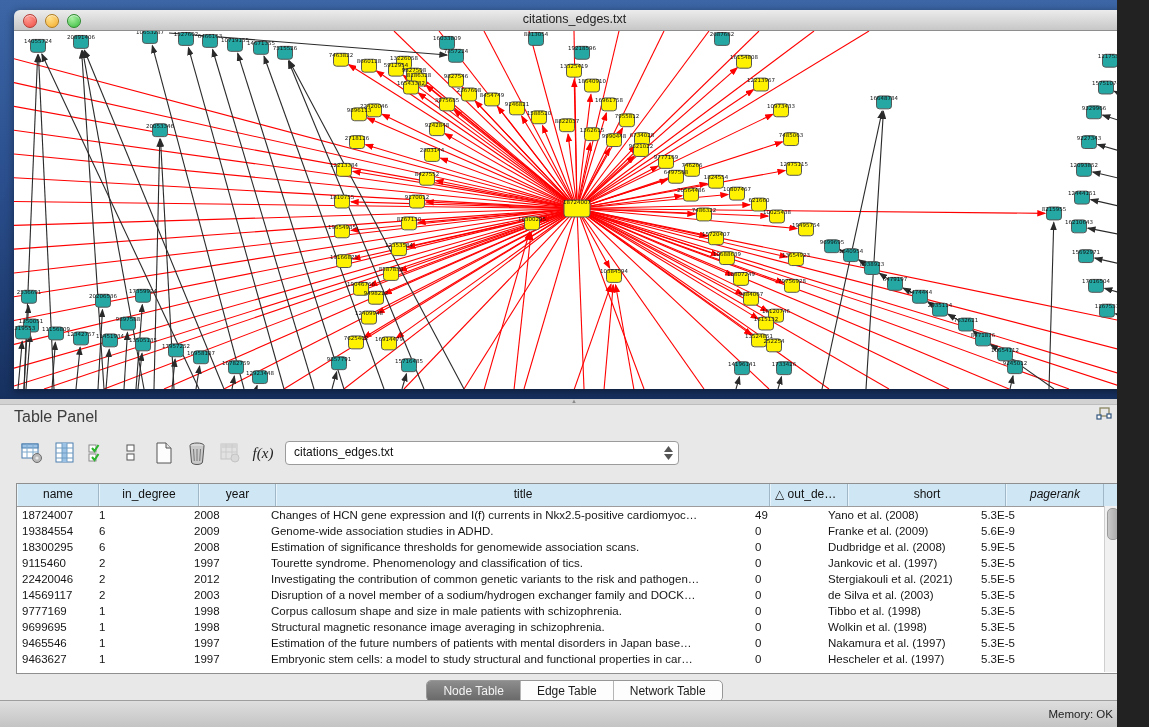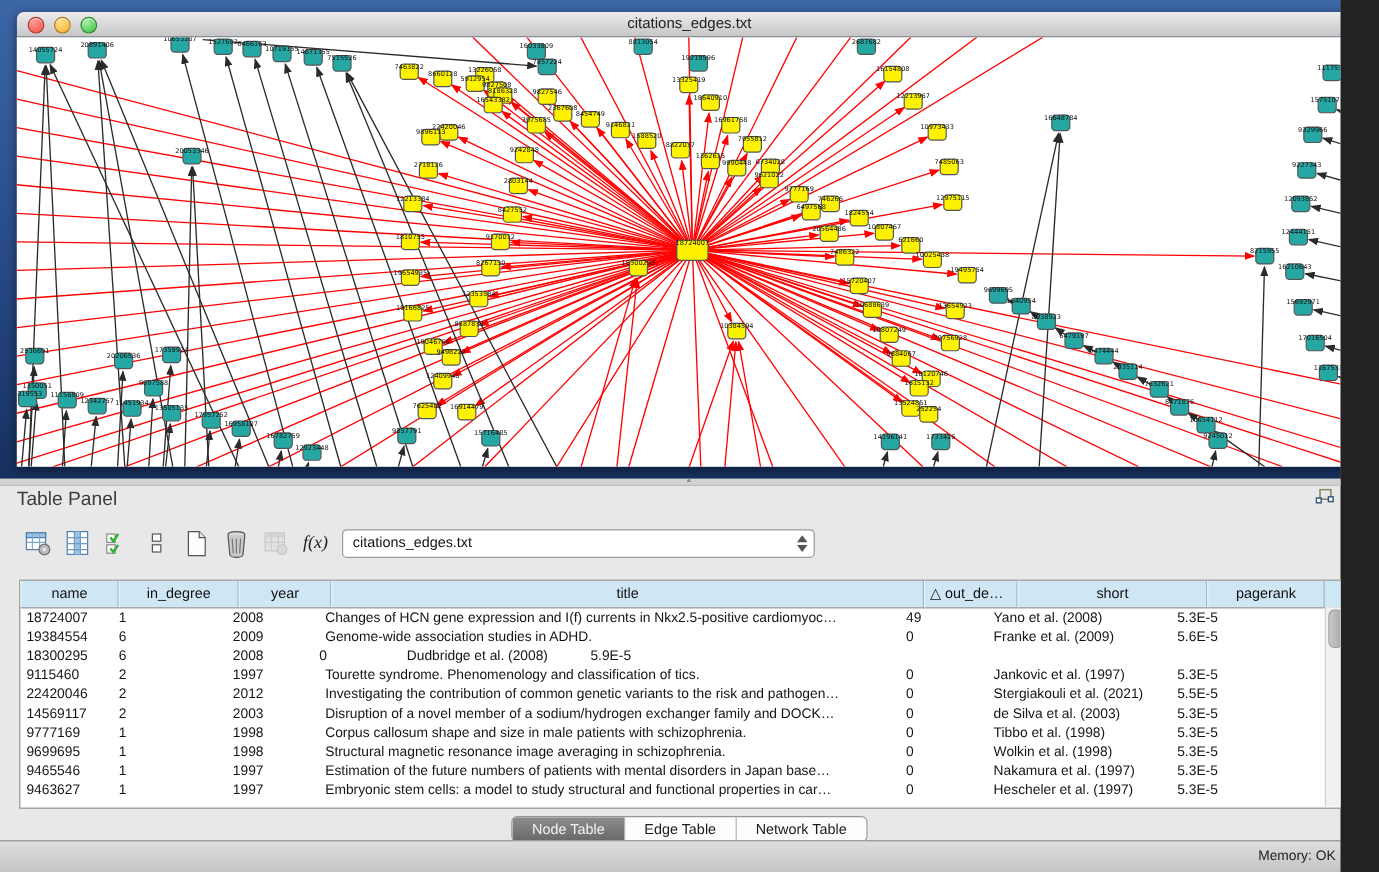--- a/index.html
+++ b/index.html
@@ -610,45 +610,46 @@
     </div>
 
     <div class="table-box">
       <div class="thead" id="thead">
           <div class="th" style="width: 82px;">name</div>
           <div class="th" style="width: 100px;">in_degree</div>
           <div class="th" style="width: 77px;">year</div>
           <div class="th" style="width: 494px;">title</div>
           <div class="th" style="width: 78px; text-align: left; padding-left: 4px;">△ out_de…</div>
           <div class="th" style="width: 158px;">short</div>
-          <div class="th" style="width: 98px;">pagerank</div>
+          <div class="th" style="width: 98px; font-style: italic;">pagerank</div>
         </div>
       <div class="tbody" id="tbody">
           <div class="tr">
             <div class="td" style="width: 77px;">18724007</div>
             <div class="td" style="width: 95px;">1</div>
             <div class="td" style="width: 72px;">2008</div>
             <div class="td" style="width: 489px; padding-left: 10px;">Changes of HCN gene expression and I(f) currents in Nkx2.5-positive cardiomyoc…</div>
             <div class="td" style="width: 73px;">49</div>
             <div class="td" style="width: 153px;">Yano et al. (2008)</div>
             <div class="td" style="width: 93px;">5.3E-5</div>
           </div>
           <div class="tr">
             <div class="td" style="width: 77px;">19384554</div>
             <div class="td" style="width: 95px;">6</div>
             <div class="td" style="width: 72px;">2009</div>
             <div class="td" style="width: 489px; padding-left: 10px;">Genome-wide association studies in ADHD.</div>
             <div class="td" style="width: 73px;">0</div>
             <div class="td" style="width: 153px;">Franke et al. (2009)</div>
-            <div class="td" style="width: 93px;">5.6E-5</div>
+            <div class="td" style="width: 93px;">5.6E-9</div>
           </div>
           <div class="tr">
             <div class="td" style="width: 77px;">18300295</div>
             <div class="td" style="width: 95px;">6</div>
             <div class="td" style="width: 72px;">2008</div>
+            <div class="td" style="width: 489px; padding-left: 10px;">Estimation of significance thresholds for genomewide association scans.</div>
             <div class="td" style="width: 73px;">0</div>
             <div class="td" style="width: 153px;">Dudbridge et al. (2008)</div>
             <div class="td" style="width: 93px;">5.9E-5</div>
           </div>
           <div class="tr">
             <div class="td" style="width: 77px;">9115460</div>
             <div class="td" style="width: 95px;">2</div>
             <div class="td" style="width: 72px;">1997</div>
             <div class="td" style="width: 489px; padding-left: 10px;">Tourette syndrome. Phenomenology and classification of tics.</div>
             <div class="td" style="width: 73px;">0</div>

